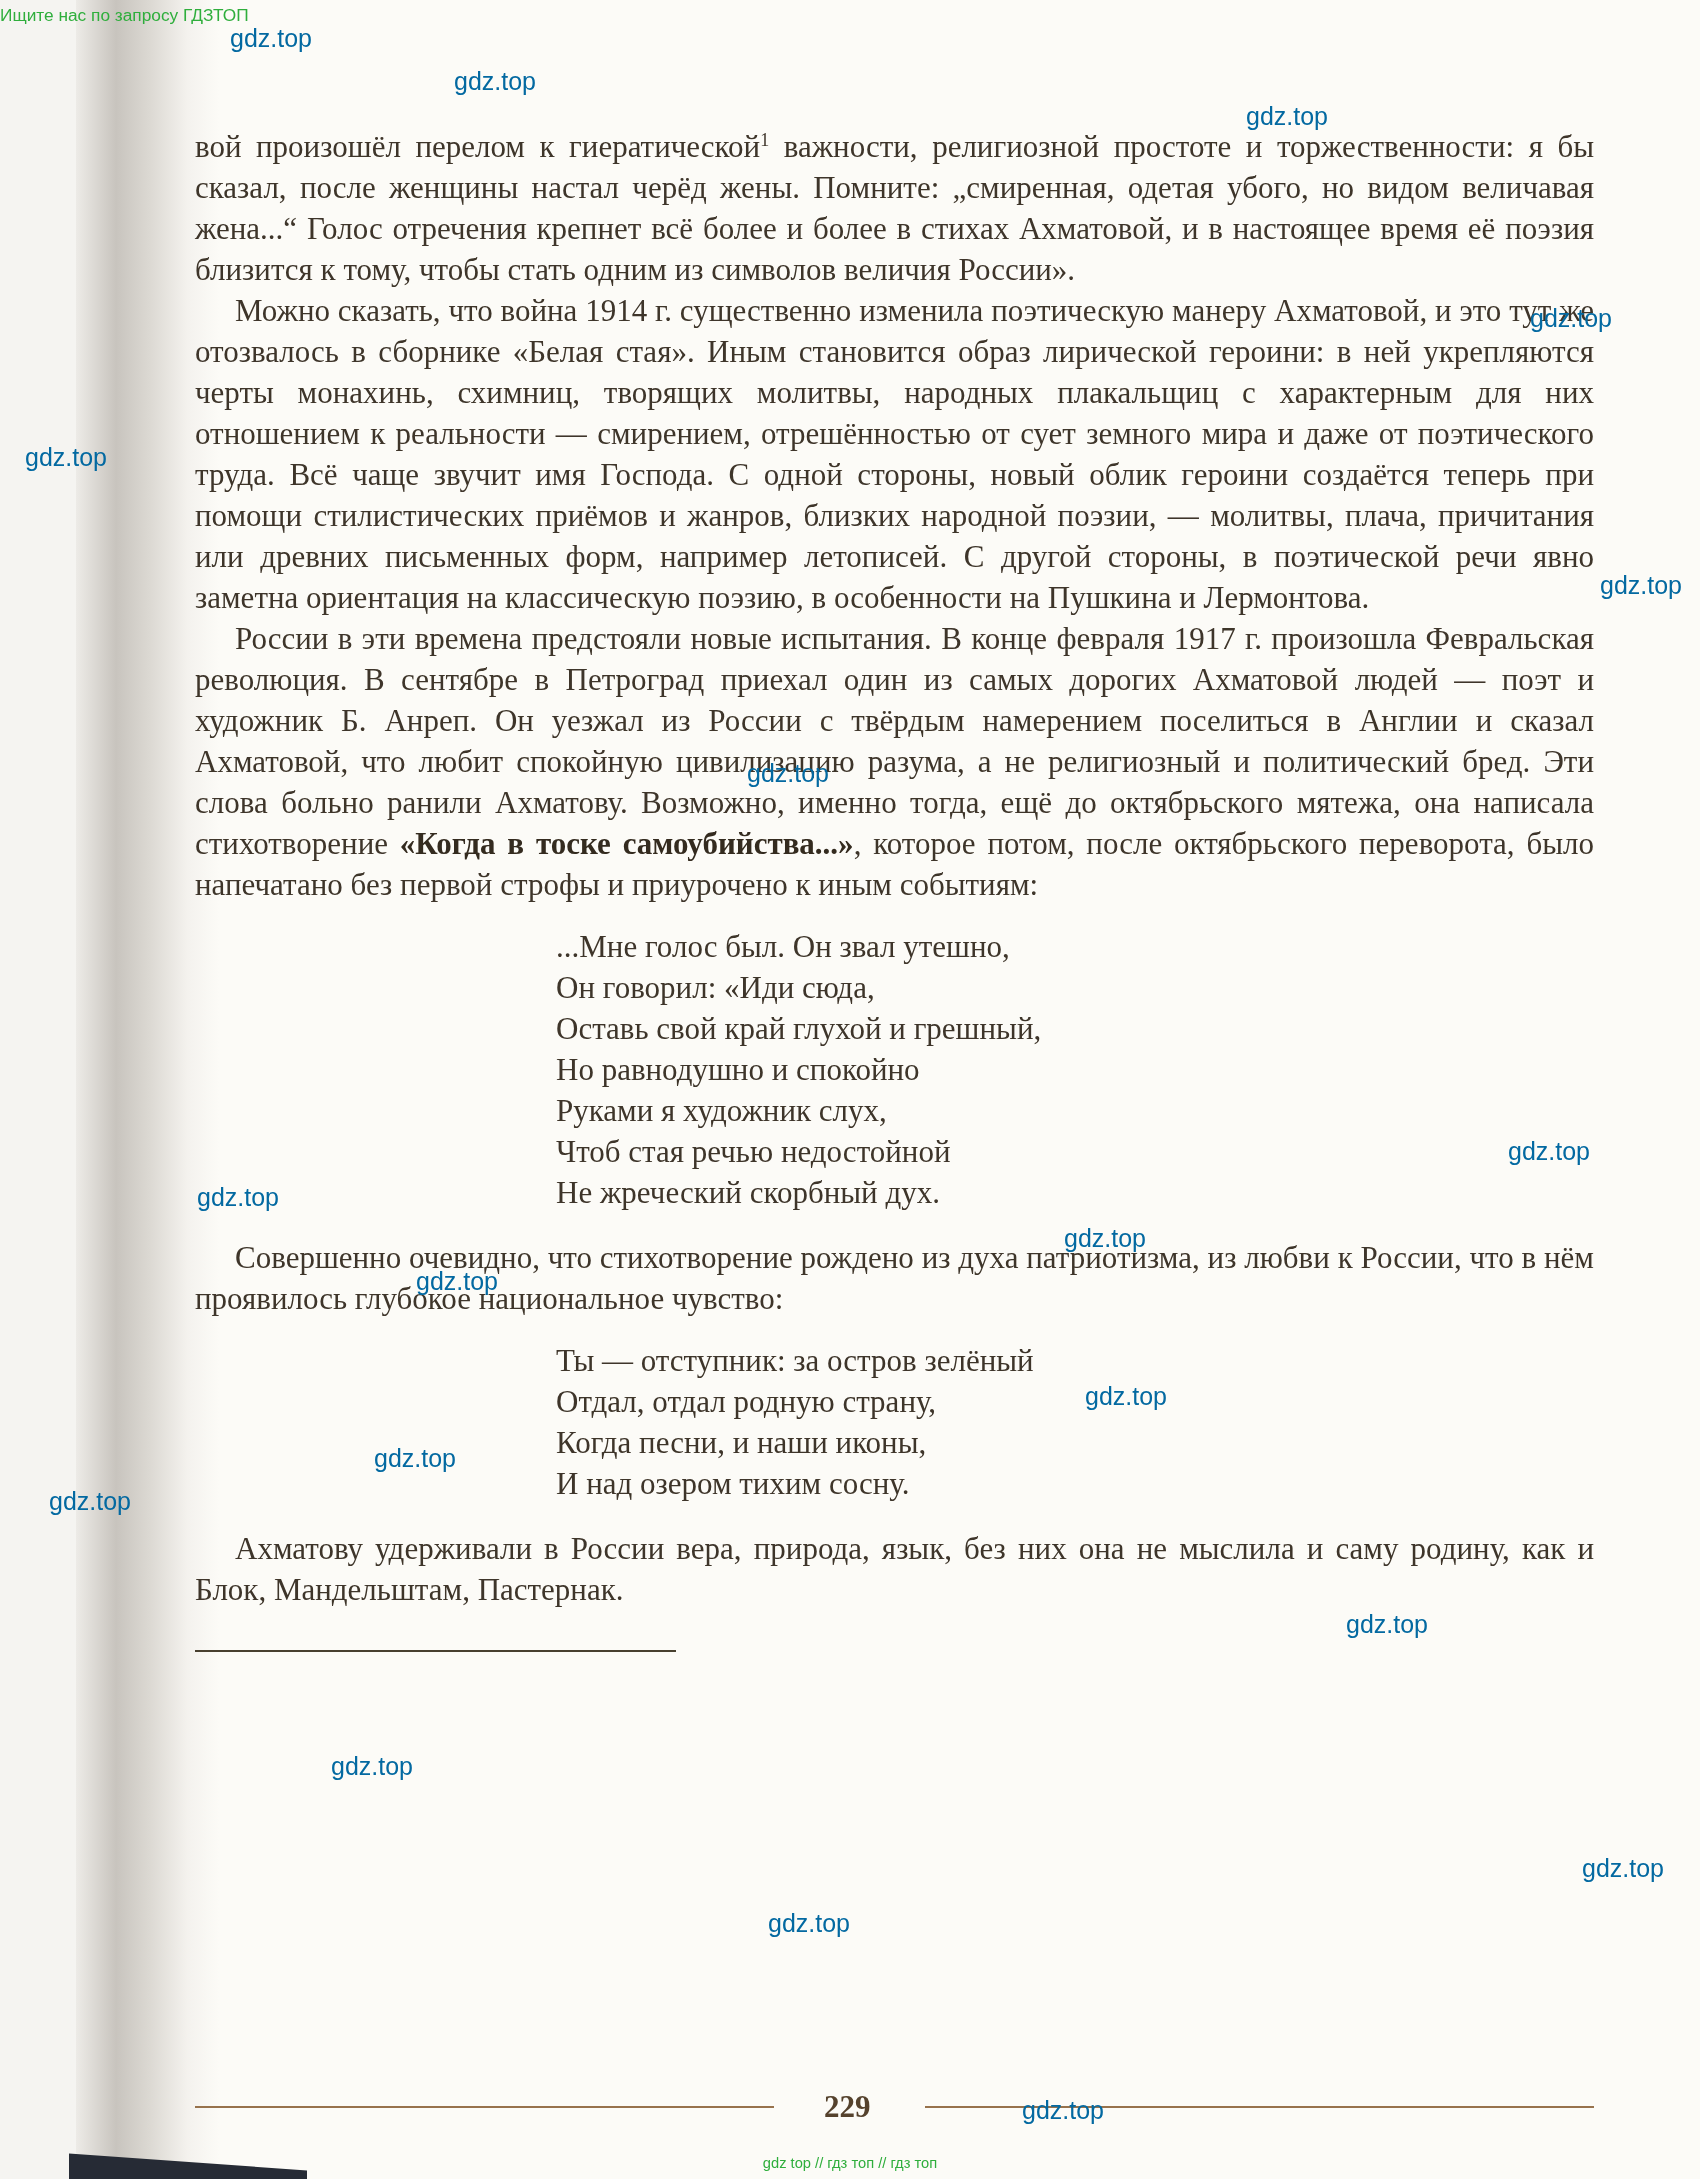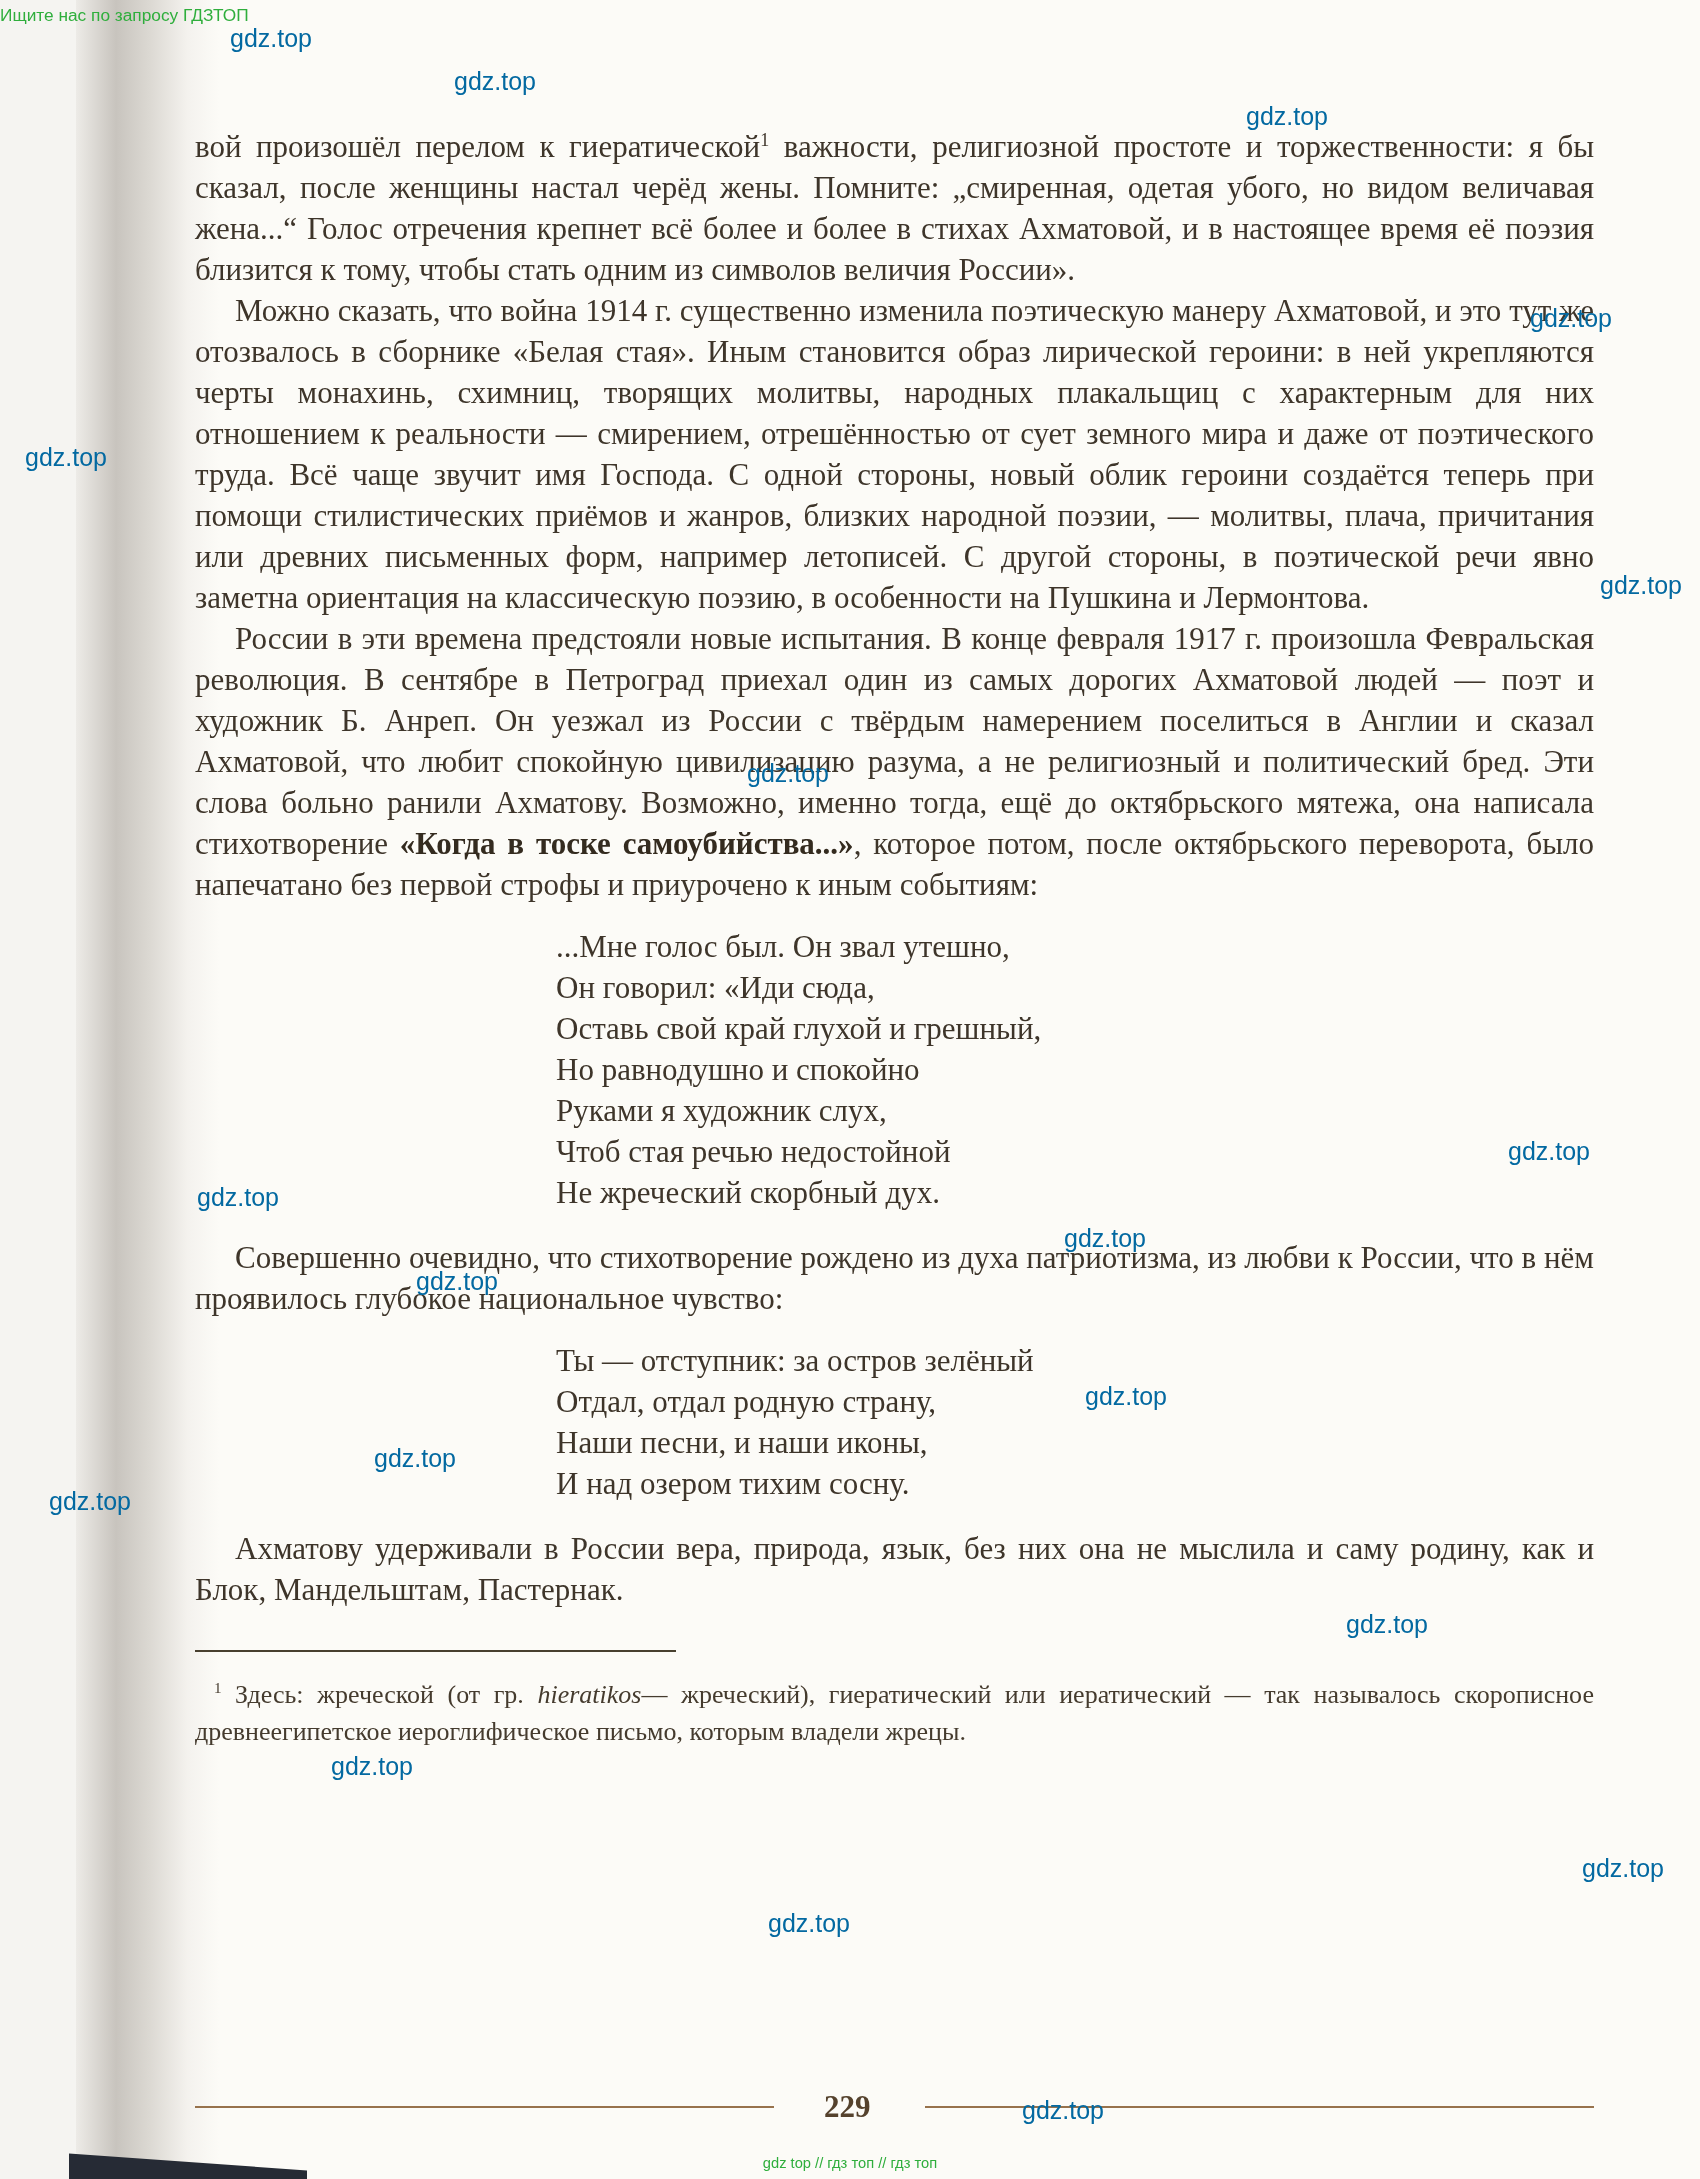--- a/index.html
+++ b/index.html
@@ -108,29 +108,28 @@
       <div class="vline">Руками я художник слух,</div>
       <div class="vline">Чтоб стая речью недостойной</div>
       <div class="vline">Не жреческий скорбный дух.</div>
     </div>
 
     <p class="body indent">Совершенно очевидно, что стихотворение рождено из духа патриотизма, из любви к России, что в нём проявилось глубокое национальное чувство:</p>
 
     <div class="verse">
       <div class="vline">Ты — отступник: за остров зелёный</div>
       <div class="vline">Отдал, отдал родную страну,</div>
-      <div class="vline">Наши песни, и наши иконы,</div>
+      <div class="vline">Когда песни, и наши иконы,</div>
       <div class="vline">И над озером тихим сосну.</div>
     </div>
 
     <p class="body indent">Ахматову удерживали в России вера, природа, язык, без них она не мыслила и саму родину, как и Блок, Мандельштам, Пастернак.</p>
 
     <div class="fn-rule"></div>
 
-    <p class="footnote"><sup class="fn-ref">1</sup><span> Здесь: жреческой (от гр. </span><i>hieratikos</i><span>— жреческий), гиератический или иератический — так называлось скорописное древнеегипетское иероглифическое письмо, которым владели жрецы.</span></p>
 
   </div>
 
   <div class="footer">
     <div class="rule rule-left"></div>
     <div class="pagenum">229</div>
     <div class="rule rule-right"></div>
   </div>
 
   <div class="notice-bottom">gdz top // гдз топ // гдз топ</div>

